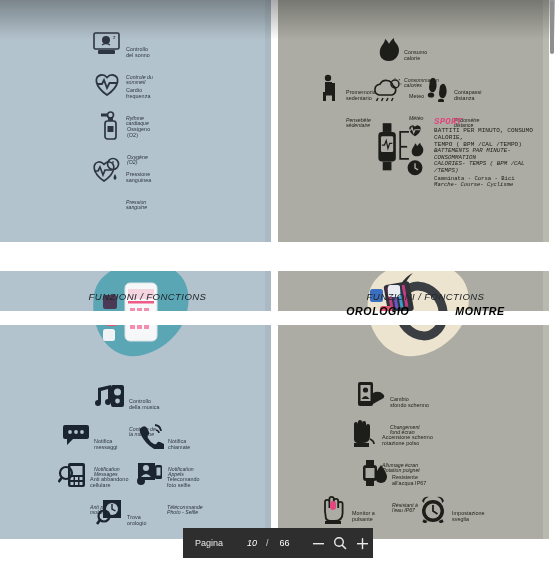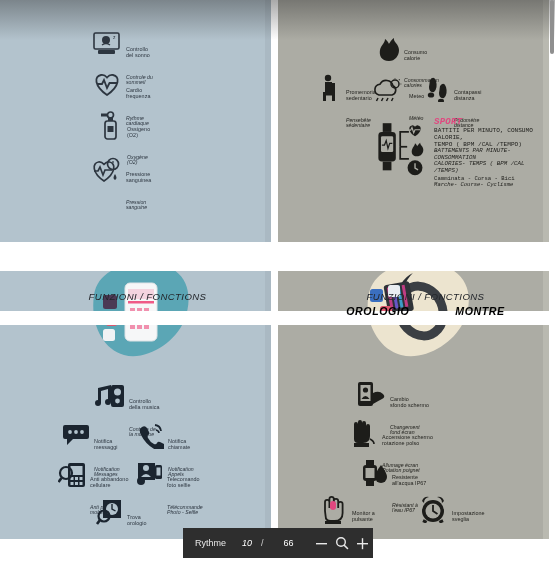--- a/index.html
+++ b/index.html
@@ -52,23 +52,23 @@
   .whitebar{position:absolute;left:0;width:100%;height:14px;background:#fff;z-index:3;}
 
   
   #toolbar{
     position:absolute;left:183px;top:528px;width:190px;height:30px;
     background:#2e2e2e;display:flex;align-items:center;z-index:40;
     font-size:9px;color:#e8e8e8;
   }
   #toolbar .seg{display:flex;align-items:center;height:100%;}
   #page-word{margin-left:12px;}
-  #page-num{margin-left:16px;color:#fff;font-style:italic;}
+  #page-num{margin-left:24px;color:#fff;font-style:italic;}
   #page-sep{margin-left:9px;color:#cfcfcf;}
-  #page-total{margin-left:20px;color:#fff;}
+  #page-total{margin-left:11px;color:#fff;}
   .tbtn{width:30px;height:100%;display:flex;align-items:center;justify-content:center;
         color:#e8e8e8;font-size:13px;cursor:pointer;user-select:none;}
   .tbtn svg{display:block;}
 
   
   #top-fade{position:absolute;left:0;top:0;width:555px;height:40px;z-index:30;pointer-events:none;
             background:linear-gradient(to bottom,rgba(40,40,40,.40),rgba(40,40,40,0));}
   #scrollbar-track{position:absolute;right:0;top:0;width:6px;height:564px;background:transparent;z-index:35;}
   #scrollbar-thumb{position:absolute;right:1px;top:0;width:4px;height:54px;background:#8f8f8f;border-radius:2px;z-index:36;}
 </style>
@@ -495,21 +495,21 @@
         <span class="it">Impostazione
 sveglia</span>
         <span class="fr">Réglage de
 l'alarme</span>
       </div>
     </div>
   </div>
 
   <div id="toolbar">
     <div class="seg">
-      <span id="page-word">Rythme</span>
+      <span id="page-word">Pagina</span>
       <span id="page-num">10</span>
       <span id="page-sep">/</span>
       <span id="page-total">66</span>
     </div>
     <div class="tbtn" style="margin-left:18px;">
       <svg width="13" height="13" viewBox="0 0 13 13">
         <rect x="1" y="6" width="11" height="1.4" fill="#e8e8e8"></rect>
       </svg>
     </div>
     <div class="tbtn">

